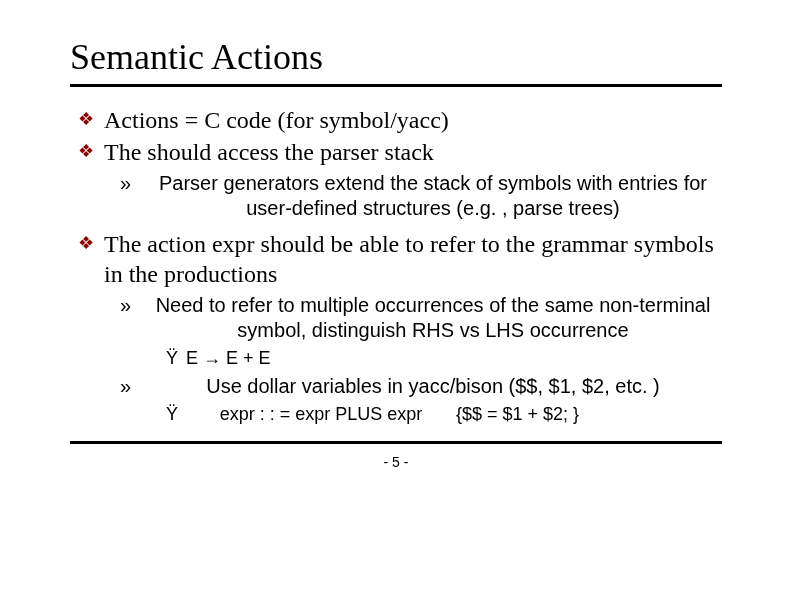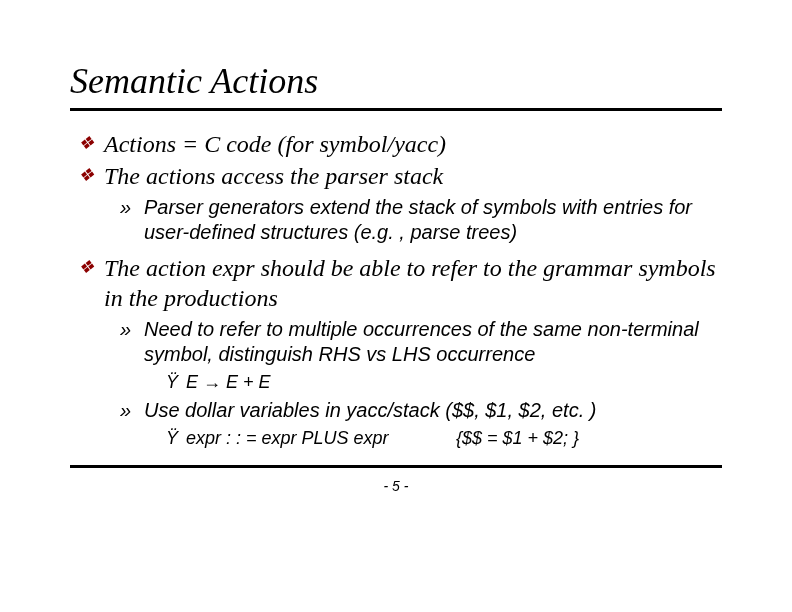--- a/index.html
+++ b/index.html
@@ -9,22 +9,21 @@
     height: 612px;
     background: #ffffff;
     font-family: "Times New Roman", Times, serif;
     color: #000;
   }
   .slide {
     position: relative;
     width: 792px;
     height: 546px;
     box-sizing: border-box;
-    padding: 60px 70px 30px 70px;
-    font-style: italic;
+    padding: 36px 70px 30px 70px;
   }
   .title {
     font-size: 36px;
     font-weight: normal;
     margin: 0 0 6px 0;
   }
   .rule {
     border: 0;
     border-top: 3px solid #000;
     margin: 0 0 18px 0;
@@ -56,39 +55,41 @@
     margin: 4px 0 4px 50px;
     font-size: 20px;
     font-family: Arial, Helvetica, sans-serif;
   }
   .lvl2 .bullet {
     flex: 0 0 24px;
     line-height: 24px;
   }
   .lvl2 .text {
     flex: 1;
+    text-align: center;
   }
   .lvl3 {
     display: flex;
     margin: 2px 0 2px 96px;
     font-size: 18px;
     font-family: Arial, Helvetica, sans-serif;
   }
   .lvl3 .bullet {
     flex: 0 0 20px;
     line-height: 22px;
   }
   .lvl3 .text {
     flex: 1;
   }
   .lvl3-split {
     display: flex;
   }
   .lvl3-split .left {
     flex: 0 0 270px;
+    text-align: center;
   }
   .lvl3-split .right {
     flex: 1;
   }
   .pagenum {
     text-align: center;
     font-family: Arial, Helvetica, sans-serif;
     font-size: 14px;
   }
 </style>
@@ -102,21 +103,21 @@
 
   <div class="body">
 
     <div class="lvl1">
       <div class="bullet">❖</div>
       <div class="text">Actions = C code (for symbol/yacc)</div>
     </div>
 
     <div class="lvl1">
       <div class="bullet">❖</div>
-      <div class="text">The actions access the parser stack</div>
+      <div class="text">The should access the parser stack</div>
     </div>
 
     <div class="lvl2">
       <div class="bullet">»</div>
       <div class="text">Parser generators extend the stack of symbols with entries for user-defined structures (e.g. , parse trees)</div>
     </div>
 
     <div class="lvl1" style="margin-top:8px;">
       <div class="bullet">❖</div>
       <div class="text">The action expr should be able to refer to the grammar symbols in the productions</div>
@@ -127,21 +128,21 @@
       <div class="text">Need to refer to multiple occurrences of the same non-terminal symbol, distinguish RHS vs LHS occurrence</div>
     </div>
 
     <div class="lvl3">
       <div class="bullet">Ÿ</div>
       <div class="text">E → E + E</div>
     </div>
 
     <div class="lvl2">
       <div class="bullet">»</div>
-      <div class="text">Use dollar variables in yacc/stack ($$, $1, $2, etc. )</div>
+      <div class="text">Use dollar variables in yacc/bison ($$, $1, $2, etc. )</div>
     </div>
 
     <div class="lvl3">
       <div class="bullet">Ÿ</div>
       <div class="text lvl3-split">
         <span class="left">expr : : = expr PLUS expr</span>
         <span class="right">{$$ = $1 + $2; }</span>
       </div>
     </div>
 

